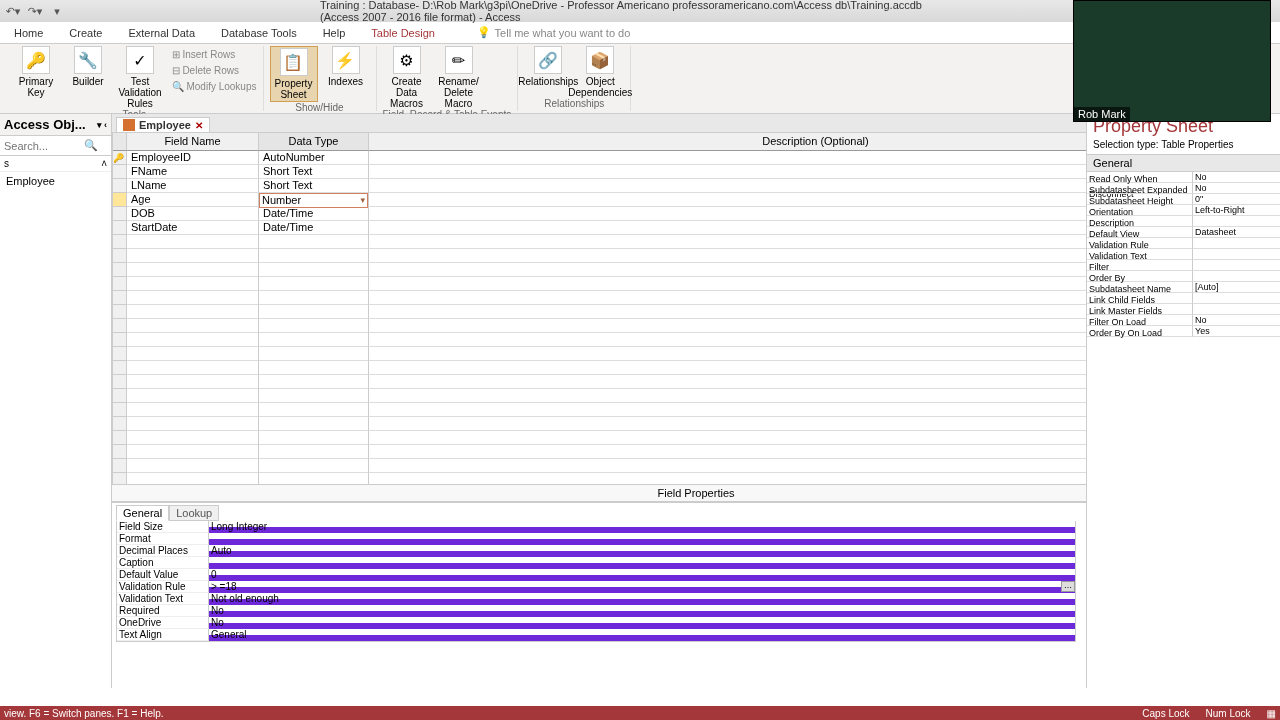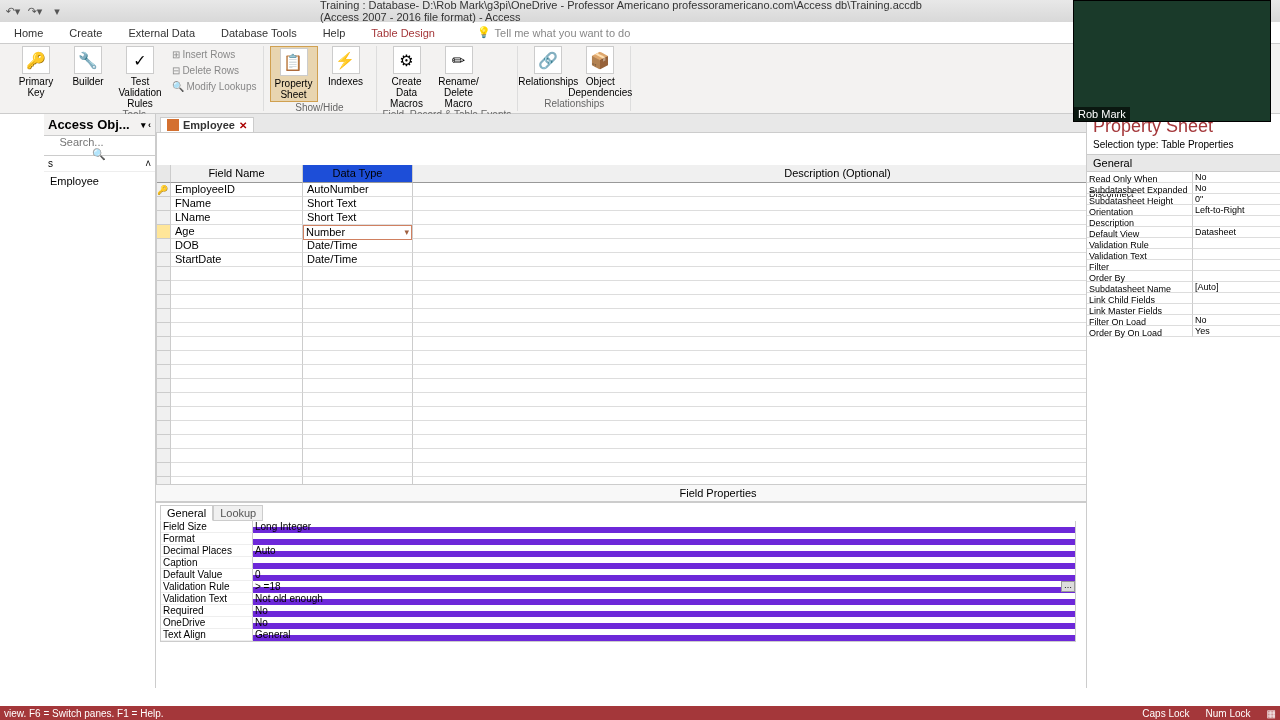--- a/index.html
+++ b/index.html
@@ -22,45 +22,45 @@
 .ribbon-group { border-right: 1px solid #ddd; padding: 0 6px; display: flex; flex-direction: column; justify-content: space-between; }
 .ribbon-group-label { text-align: center; font-size: 10px; color: #666; padding-bottom: 8px; }
 .ribbon-btns { display: flex; gap: 4px; align-items: flex-start; }
 .ribbon-btn-lg { width: 48px; display: flex; flex-direction: column; align-items: center; font-size: 10px; line-height: 11px; text-align: center; gap: 2px; }
 .ribbon-btn-sm { font-size: 10px; display: flex; align-items: center; gap: 2px; color: #888; height: 16px; }
 .ribbon-col { display: flex; flex-direction: column; gap: 0; }
 .ribbon-icon { width: 28px; height: 28px; background: #fff; border: 1px solid #ccc; display: flex; align-items: center; justify-content: center; font-size: 16px; }
 .ribbon-btn-lg.highlighted { background: #e8d5b0; border: 1px solid #d0a050; padding: 1px; }
 
 
-.main { display: flex; height: 574px; padding-left: 44px; }
+.main { display: flex; height: 574px; }
 
 
 .nav-pane { width: 112px; border-right: 1px solid #ccc; display: flex; flex-direction: column; }
 .nav-header { height: 22px; background: #f3f2f1; border-bottom: 1px solid #ccc; display: flex; align-items: center; padding: 0 4px; font-size: 13px; font-weight: 600; }
-.nav-search { height: 20px; border-bottom: 1px solid #ccc; display: flex; align-items: center; padding: 0 4px; flex-direction: column; }
+.nav-search { height: 20px; border-bottom: 1px solid #ccc; display: flex; align-items: center; padding: 0 4px; }
 .nav-search input { border: none; width: 80px; font-size: 11px; }
 .nav-obj { padding: 3px 6px; font-size: 11px; }
 
 
 .doc-area { flex: 1; display: flex; flex-direction: column; }
 .doc-tabs { height: 18px; background: #e8e8e8; display: flex; align-items: flex-end; padding-left: 4px; position: relative; }
 .doc-tab { background: #fff; border: 1px solid #ccc; border-bottom: none; padding: 1px 6px; font-size: 11px; display: flex; align-items: center; gap: 4px; color: #333; font-weight: bold; }
 .doc-tab-icon { width: 12px; height: 12px; background: #d47030; display: inline-block; }
 .doc-close { color: #a00; font-size: 10px; }
 .doc-area-close { position: absolute; right: 16px; top: 2px; color: #555; }
 
 
 .design-grid-wrap { flex: 1; display: flex; overflow: hidden; border: 1px solid #ccc; }
-.design-grid { flex: 1; margin-top: 32px; }
+.design-grid { flex: 1; }
 .dg-header { display: flex; height: 18px; }
 .dg-hcell { border-right: 1px solid #ccc; border-bottom: 1px solid #999; background: #f0f0f0; text-align: center; font-size: 11px; line-height: 17px; }
 .dg-hcell.sel { width: 14px; background: #e8e8e8; }
 .dg-hcell.fname { width: 132px; }
-.dg-hcell.dtype { width: 110px; background: #1d4ed8; }
+.dg-hcell.dtype { width: 110px; background: #e5e5e5; }
 .dg-hcell.desc { flex: 1; }
 .dg-row { display: flex; height: 14px; }
 .dg-cell { border-right: 1px solid #ccc; border-bottom: 1px solid #ddd; font-size: 11px; padding: 0 4px; line-height: 13px; }
 .dg-cell.sel { width: 14px; background: #f0f0f0; padding: 0; border-bottom: 1px solid #ccc; }
 .dg-cell.fname { width: 132px; }
 .dg-cell.dtype { width: 110px; position: relative; }
 .dg-cell.desc { flex: 1; }
 .row-sel { background: #ffe699 !important; }
 .pk-icon { font-size: 9px; color: #888; }
 .dtype-dd { background: #fff; border: 1px solid #d08060; width: 100%; display: flex; justify-content: space-between; padding: 0 2px; }

